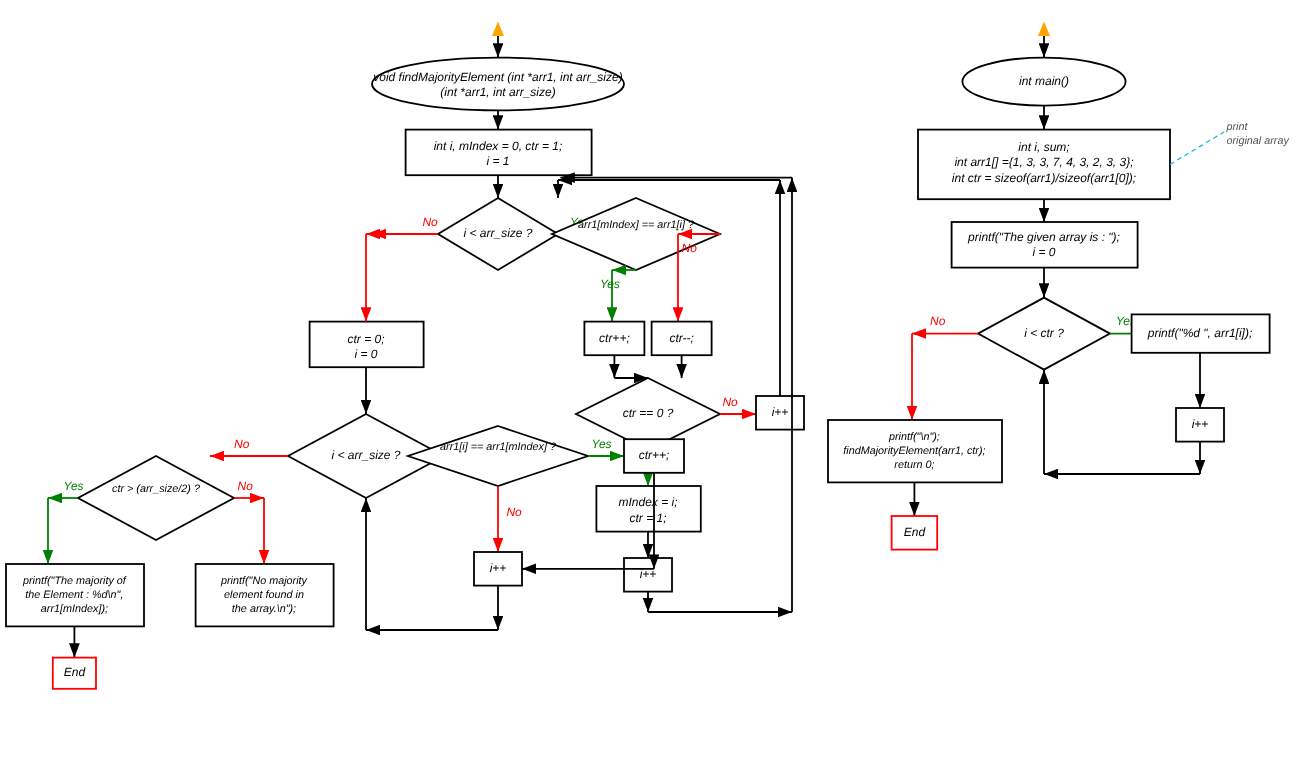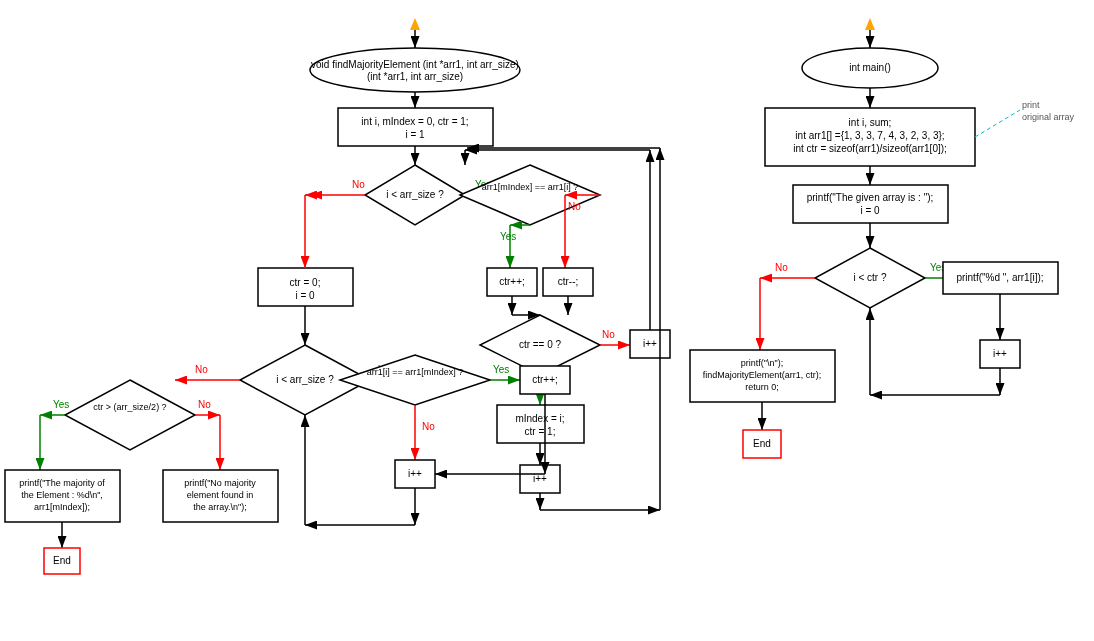--- a/index.html
+++ b/index.html
@@ -10,20 +10,21 @@
       overflow: auto;
       width: 1094px;
       height: 641px;
       position: relative;
     }
     .flowchart-container {
       position: relative;
       width: 1094px;
       height: 641px;
       overflow: hidden;
+      font-style: italic;
     }
     svg {
       position: absolute;
       top: 0; left: 0;
       width: 1094px;
       height: 641px;
     }
     
     .node-rect {
       fill: white;

